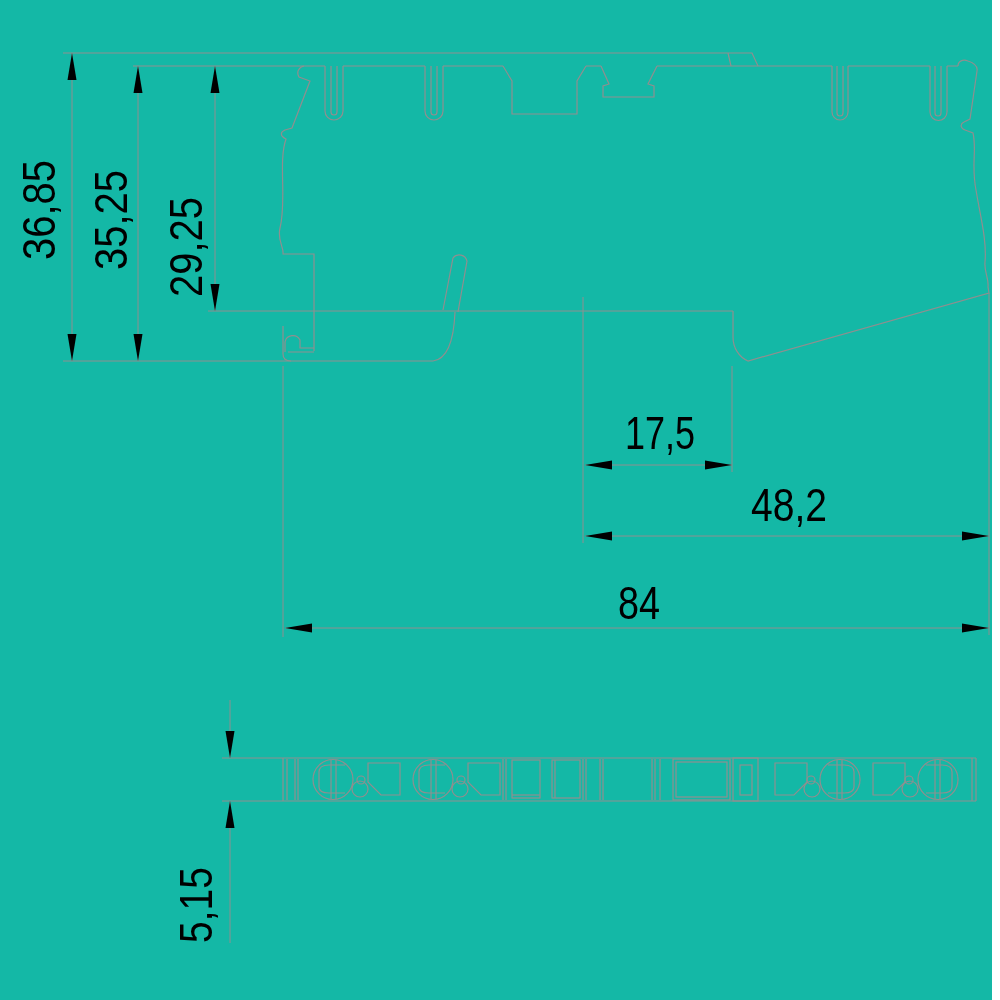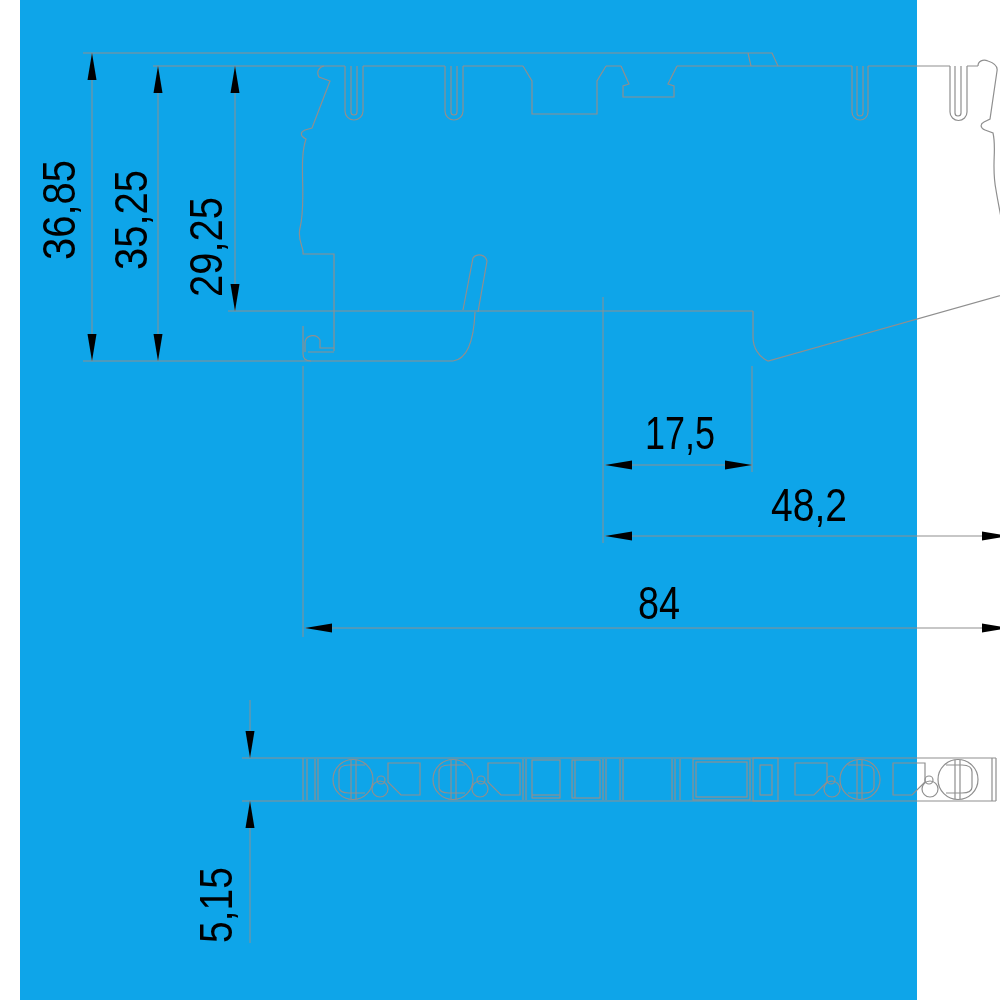--- a/index.html
+++ b/index.html
@@ -1,16 +1,16 @@
 <!DOCTYPE html>
 <html><head>
 <meta charset="utf-8">
 <style>
   html,body { margin:0; padding:0; background:#ffffff; }
-  .stage { width:897px; height:1000px; position:relative; background:#0ea5e9;margin-left:20px; }
+  .stage { width:992px; height:1000px; position:relative; background:#14b8a6; }
   svg { display:block; }
   .edge   { stroke:#8f8f8f; stroke-width:1.2; fill:none; }
   .dimln  { stroke:#8f8f8f; stroke-width:1;   fill:none; }
   .arrow  { fill:#000000; stroke:none; }
   .dim-label {
     font-family:"Liberation Sans", sans-serif;
     font-size:47px;
     fill:#000000;
   }
 </style>

